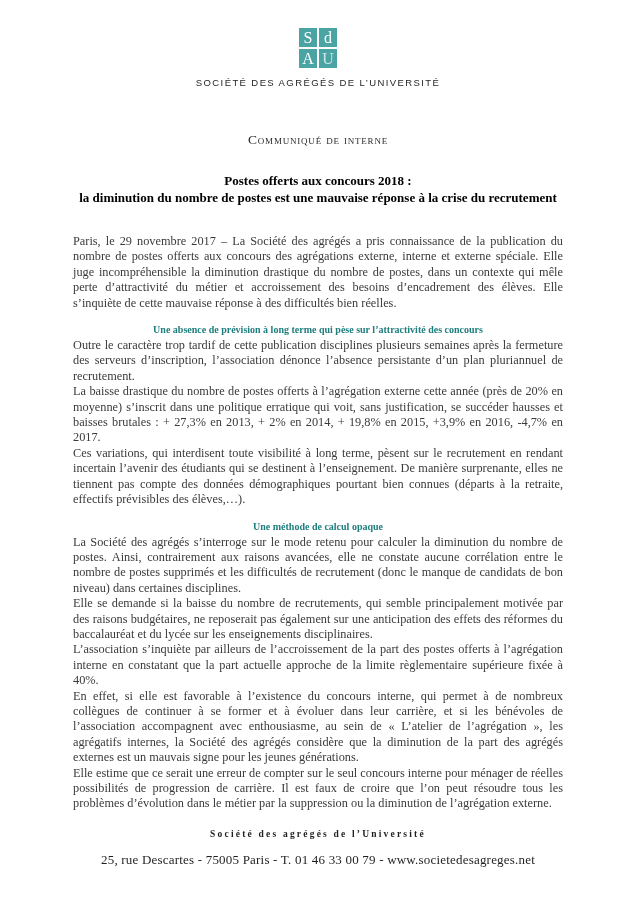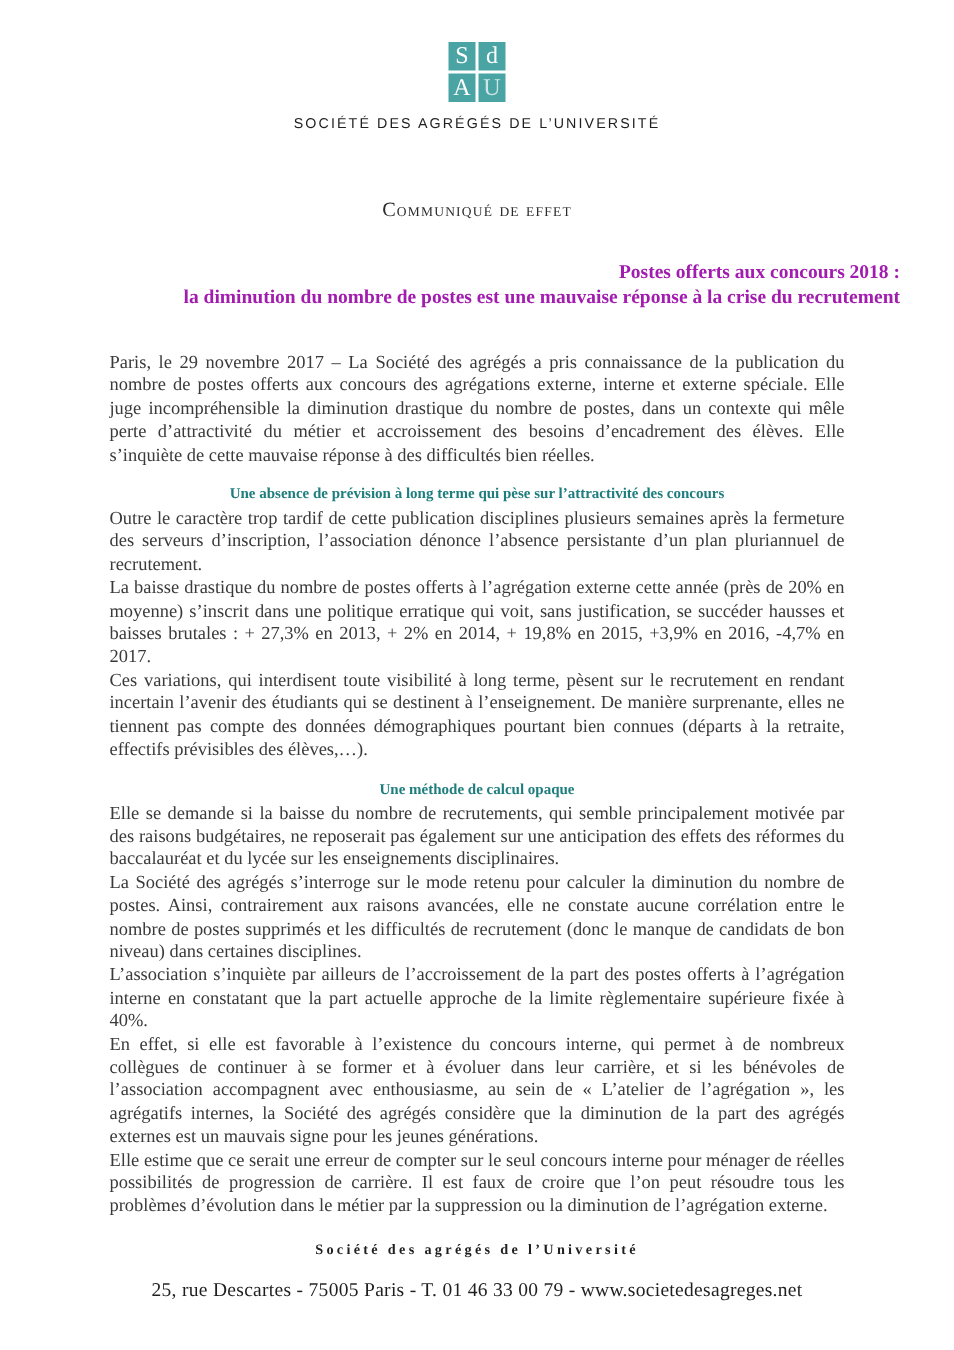--- a/index.html
+++ b/index.html
@@ -42,22 +42,22 @@
   .doc-type {
     margin-top: 44px;
     font-variant: small-caps;
     font-size: 13.5px;
     letter-spacing: 0.8px;
     color: #2b2b2b;
   }
   
   .title {
     margin: 24px 36px 0 36px;
-    text-align: right;
-    color: #a21caf;
+    text-align: center;
+    color: #000000;
     font-size: 13px;
     font-weight: bold;
     line-height: 17px;
   }
   .title-line { display: block; }
   
   .content {
     width: 490px;
     margin: 28px auto 0 auto;
     font-size: 12.3px;
@@ -99,42 +99,42 @@
 <div class="page">
 
   <div class="header">
     <div class="logo">
       <span class="logo-tile">S</span>
       <span class="logo-tile">d</span>
       <span class="logo-tile">A</span>
       <span class="logo-tile faint">U</span>
     </div>
     <div class="org-name">SOCIÉTÉ DES AGRÉGÉS DE L’UNIVERSITÉ</div>
-    <div class="doc-type">Communiqué de effet</div>
+    <div class="doc-type">Communiqué de interne</div>
   </div>
 
   <h1 class="title">
     <span class="title-line">Postes offerts aux concours 2018 :</span>
     <span class="title-line">la diminution du nombre de postes est une mauvaise réponse à la crise du recrutement</span>
   </h1>
 
   <div class="content">
     <p>Paris, le 29 novembre 2017 – La Société des agrégés a pris connaissance de la publication du nombre de postes offerts aux concours des agrégations externe, interne et externe spéciale. Elle juge incompréhensible la diminution drastique du nombre de postes, dans un contexte qui mêle perte d’attractivité du métier et accroissement des besoins d’encadrement des élèves. Elle s’inquiète de cette mauvaise réponse à des difficultés bien réelles.</p>
 
     <div>
       <h2 class="section-heading">Une absence de prévision à long terme qui pèse sur l’attractivité des concours</h2>
       <p>Outre le caractère trop tardif de cette publication disciplines plusieurs semaines après la fermeture des serveurs d’inscription, l’association dénonce l’absence persistante d’un plan pluriannuel de recrutement.</p>
       <p>La baisse drastique du nombre de postes offerts à l’agrégation externe cette année (près de 20% en moyenne) s’inscrit dans une politique erratique qui voit, sans justification, se succéder hausses et baisses brutales : + 27,3% en 2013, + 2% en 2014, + 19,8% en 2015, +3,9% en 2016, -4,7% en 2017.</p>
       <p>Ces variations, qui interdisent toute visibilité à long terme, pèsent sur le recrutement en rendant incertain l’avenir des étudiants qui se destinent à l’enseignement. De manière surprenante, elles ne tiennent pas compte des données démographiques pourtant bien connues (départs à la retraite, effectifs prévisibles des élèves,…).</p>
     </div>
 
     <div>
       <h2 class="section-heading">Une méthode de calcul opaque</h2>
+      <p>La Société des agrégés s’interroge sur le mode retenu pour calculer la diminution du nombre de postes. Ainsi, contrairement aux raisons avancées, elle ne constate aucune corrélation entre le nombre de postes supprimés et les difficultés de recrutement (donc le manque de candidats de bon niveau) dans certaines disciplines.</p>
       <p>Elle se demande si la baisse du nombre de recrutements, qui semble principalement motivée par des raisons budgétaires, ne reposerait pas également sur une anticipation des effets des réformes du baccalauréat et du lycée sur les enseignements disciplinaires.</p>
-      <p>La Société des agrégés s’interroge sur le mode retenu pour calculer la diminution du nombre de postes. Ainsi, contrairement aux raisons avancées, elle ne constate aucune corrélation entre le nombre de postes supprimés et les difficultés de recrutement (donc le manque de candidats de bon niveau) dans certaines disciplines.</p>
     </div>
 
     <div>
       <p>L’association s’inquiète par ailleurs de l’accroissement de la part des postes offerts à l’agrégation interne en constatant que la part actuelle approche de la limite règlementaire supérieure fixée à 40%.</p>
       <p>En effet, si elle est favorable à l’existence du concours interne, qui permet à de nombreux collègues de continuer à se former et à évoluer dans leur carrière, et si les bénévoles de l’association accompagnent avec enthousiasme, au sein de « L’atelier de l’agrégation », les agrégatifs internes, la Société des agrégés considère que la diminution de la part des agrégés externes est un mauvais signe pour les jeunes générations.</p>
       <p>Elle estime que ce serait une erreur de compter sur le seul concours interne pour ménager de réelles possibilités de progression de carrière. Il est faux de croire que l’on peut résoudre tous les problèmes d’évolution dans le métier par la suppression ou la diminution de l’agrégation externe.</p>
     </div>
   </div>
 
   <div class="footer">

